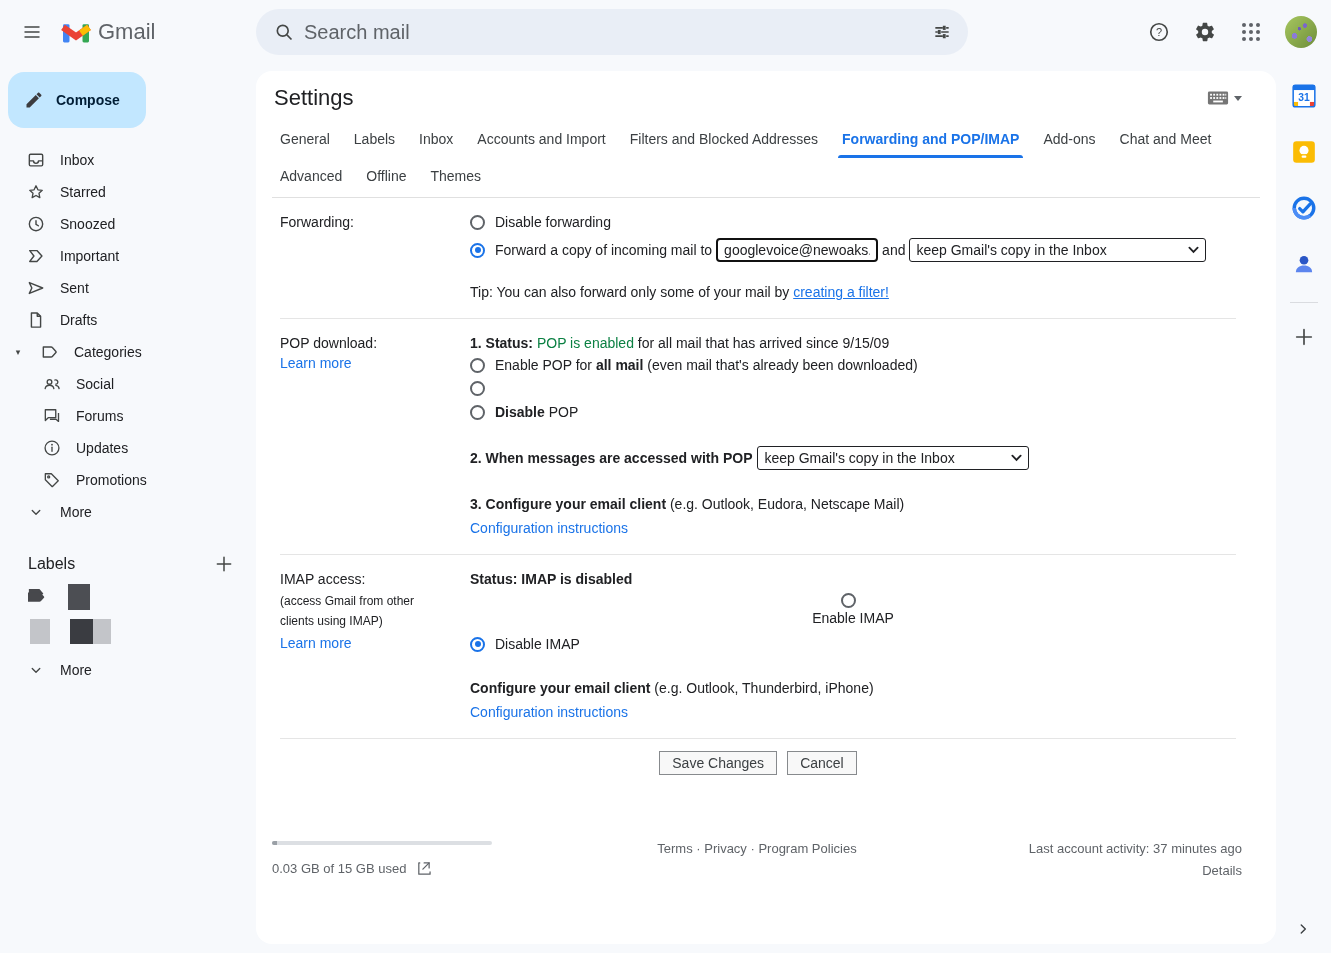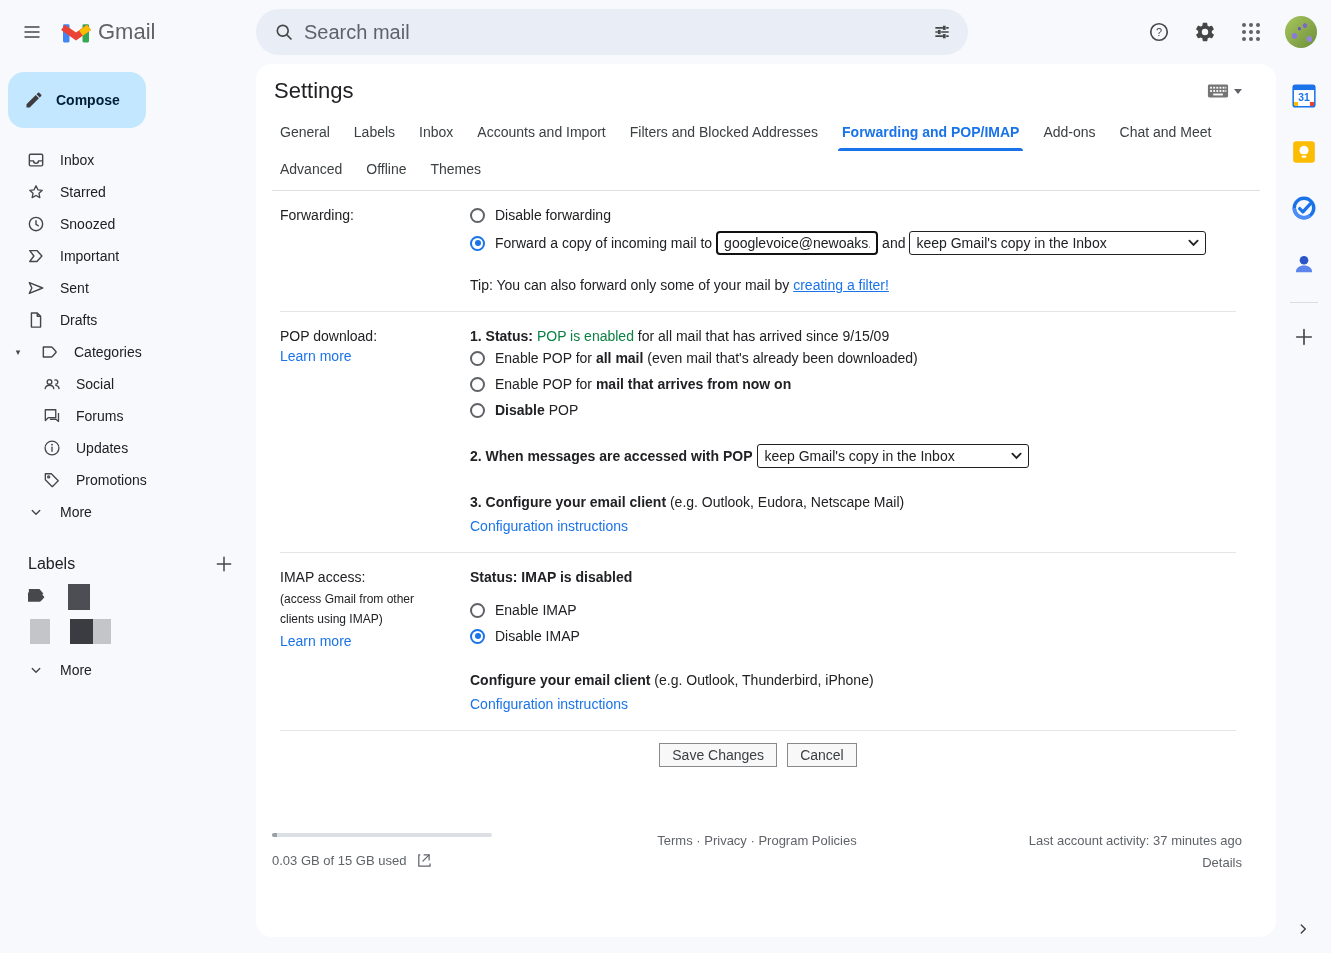--- a/index.html
+++ b/index.html
@@ -56,21 +56,21 @@
 
   .labels-head { margin-top:20px; height:32px; display:flex; align-items:center;
                  padding:0 22px 0 28px; }
   .labels-head .lh-text { font-size:16px; color:#202124; }
   .labels-add { margin-left:auto; background:none; border:none; cursor:pointer; }
 
   .label-row { height:34px; display:flex; align-items:center; padding-left:28px; cursor:pointer; }
   .blk { display:inline-block; }
 
   
-  .card { position:absolute; left:256px; top:64px; width:1020px; height:873px;
+  .card { position:absolute; left:256px; top:71px; width:1020px; height:873px;
           background:#ffffff; border-radius:16px; overflow:hidden; }
   .settings-head { display:flex; align-items:center; padding:14px 34px 6px 18px; }
   .settings-title { font-size:22px; font-weight:400; color:#202124; }
   .kbd-select { margin-left:auto; display:flex; align-items:center; gap:5px; background:none; border:none; cursor:pointer; }
   .kbd-arrow { width:0; height:0; border-left:4px solid transparent; border-right:4px solid transparent;
                border-top:5px solid #5f6368; }
 
   .tabs-wrap { margin:4px 16px 0 16px; border-bottom:1px solid #e0e0e0; padding-bottom:2px; }
   .tabs-row { display:flex; }
   .tab { padding:10px 8px 11px 8px; margin-right:8px; font-size:14px; color:#3c4043;
@@ -449,21 +449,20 @@
         <div class="sec-body">
           <div>
             <b>1. Status: </b><span class="green">POP is enabled</span><span> for all mail that has arrived since 9/15/09</span>
           </div>
           <label class="radio-row" style="margin-top:2px;">
             <span class="radio"></span>
             <span><span>Enable POP for </span><b>all mail</b><span> (even mail that's already been downloaded)</span></span>
           </label>
           <label class="radio-row">
             <span class="radio"></span>
-            <span><span>Enable POP for </span><b>mail that arrives from now on</b></span>
           </label>
           <label class="radio-row">
             <span class="radio"></span>
             <span><b>Disable</b><span> POP</span></span>
           </label>
 
           <div style="margin-top:24px; display:flex; align-items:center;">
             <b>2. When messages are accessed with POP </b>
             <span class="select pop-select" style="margin-left:5px;">
               <span class="select-value">keep Gmail's copy in the Inbox</span>
@@ -481,21 +480,21 @@
       </section>
 
       <section class="section">
         <div class="sec-label">
           <span class="lbl">IMAP access:</span>
           <div class="sublbl">(access Gmail from other clients using IMAP)</div>
           <a class="lnk lnk-block" style="text-decoration:none;">Learn more</a>
         </div>
         <div class="sec-body">
           <div><b>Status: IMAP is disabled</b></div>
-          <label class="radio-row" style="margin-top:13px;">
+          <label class="radio-row" style="margin-top:4px;flex-direction:column;">
             <span class="radio"></span>
             <span>Enable IMAP</span>
           </label>
           <label class="radio-row">
             <span class="radio checked"></span>
             <span>Disable IMAP</span>
           </label>
           <div style="margin-top:24px;">
             <b>Configure your email client</b><span> (e.g. Outlook, Thunderbird, iPhone)</span>
           </div>

